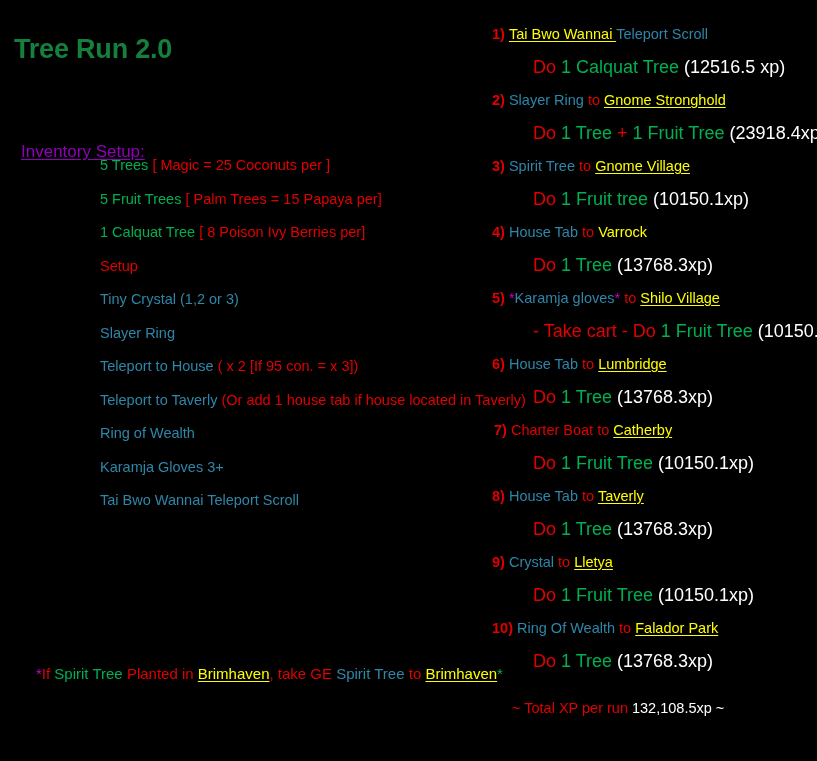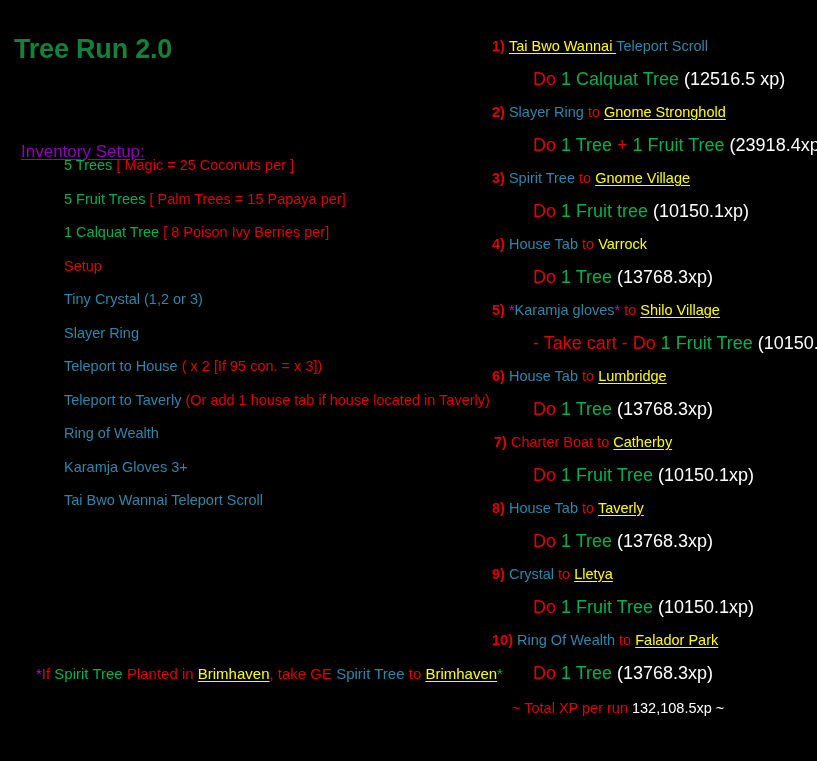--- a/index.html
+++ b/index.html
@@ -68,37 +68,38 @@
     position: absolute;
     left: 64px;
     top: 157px;
     width: 410px;
   }
   .inv-row {
     height: 33.5px;
     font-size: 14.5px;
     white-space: nowrap;
     line-height: 17px;
+    margin-left: 36px;
   }
 
   
   .left-note {
     position: absolute;
     left: 36px;
     top: 636px;
     font-size: 15px;
     white-space: nowrap;
     margin-top: 29px;
   }
 
   
   .run-list {
     position: absolute;
     left: 0;
-    top: 38px;
+    top: 26px;
     width: 337px;
   }
   .run-step {
     font-size: 14.5px;
     white-space: nowrap;
     padding-left: 12px;
     height: 33px;
     line-height: 17px;
   }
   .run-sub {

